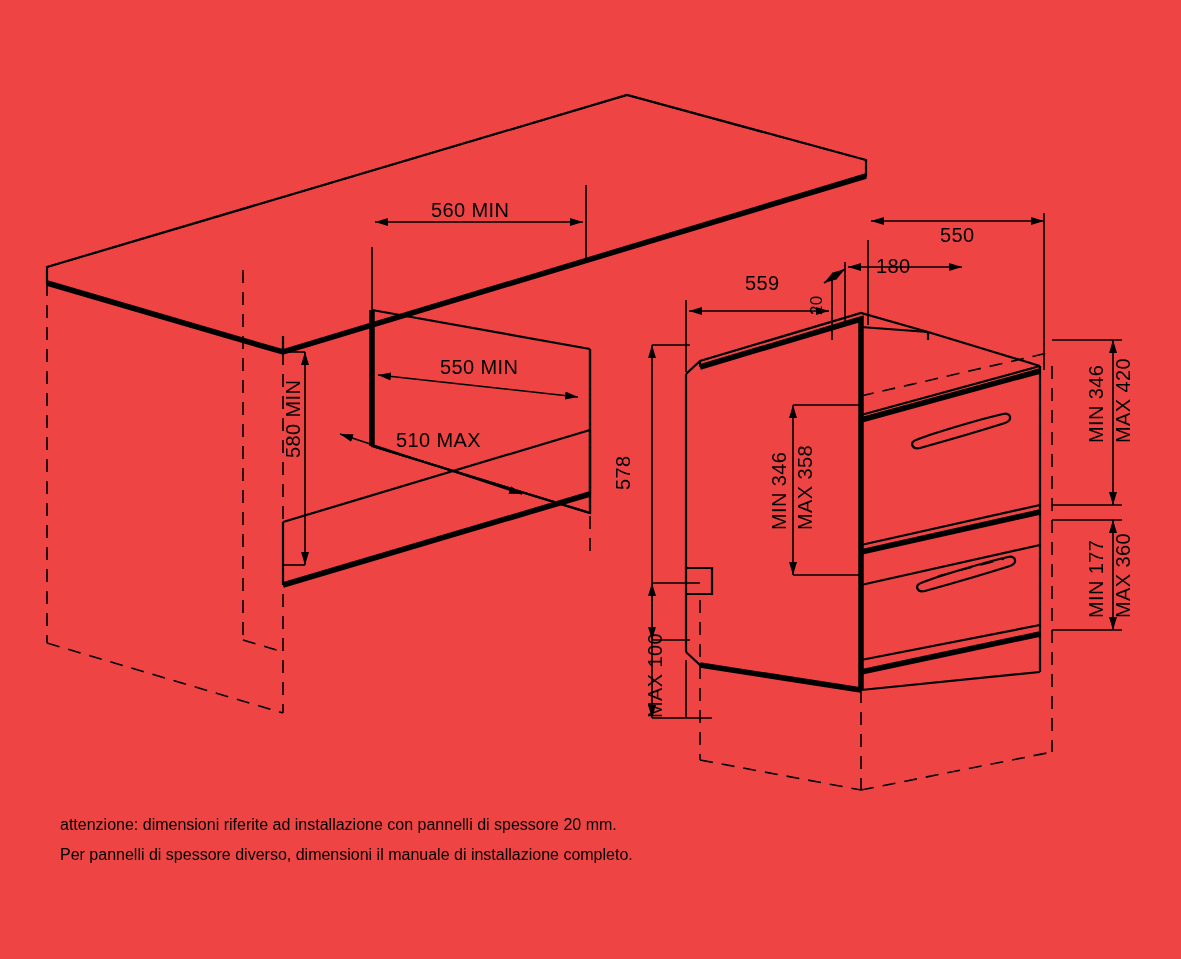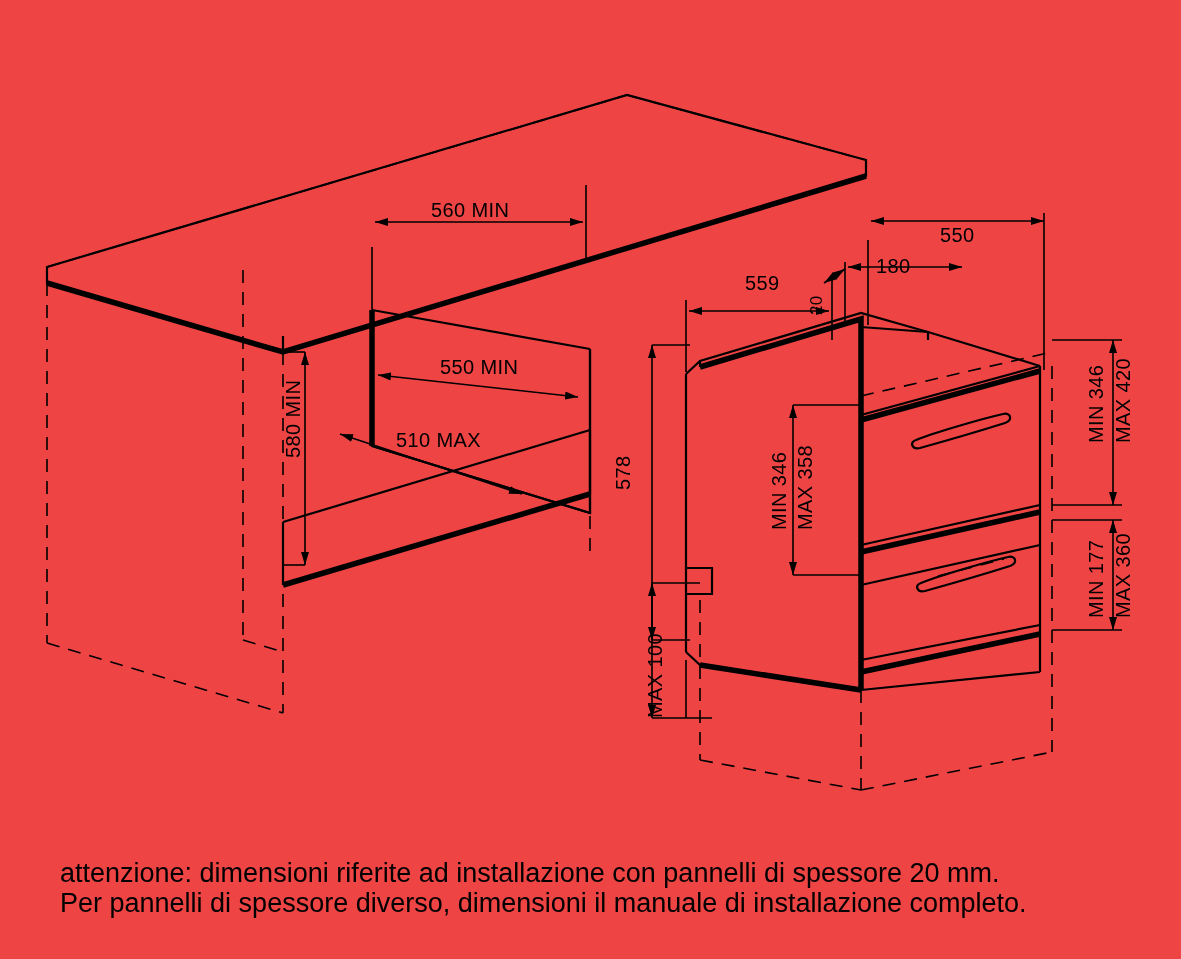--- a/index.html
+++ b/index.html
@@ -55,24 +55,23 @@
     letter-spacing: 0.4px;
   }
   .lbl.small {
     font-size: 17px;
   }
   .note {
     position: absolute;
     left: 60px;
     top: 810px;
     width: 1060px;
-    font-size: 27px;
+    font-size: 16px;
     line-height: 30px;
     color: #000000;
-    margin-top: 48px;
   }
   .note div {
     white-space: nowrap;
   }
 </style>
 </head>
 <body>
 
 <div id="stage">
 

